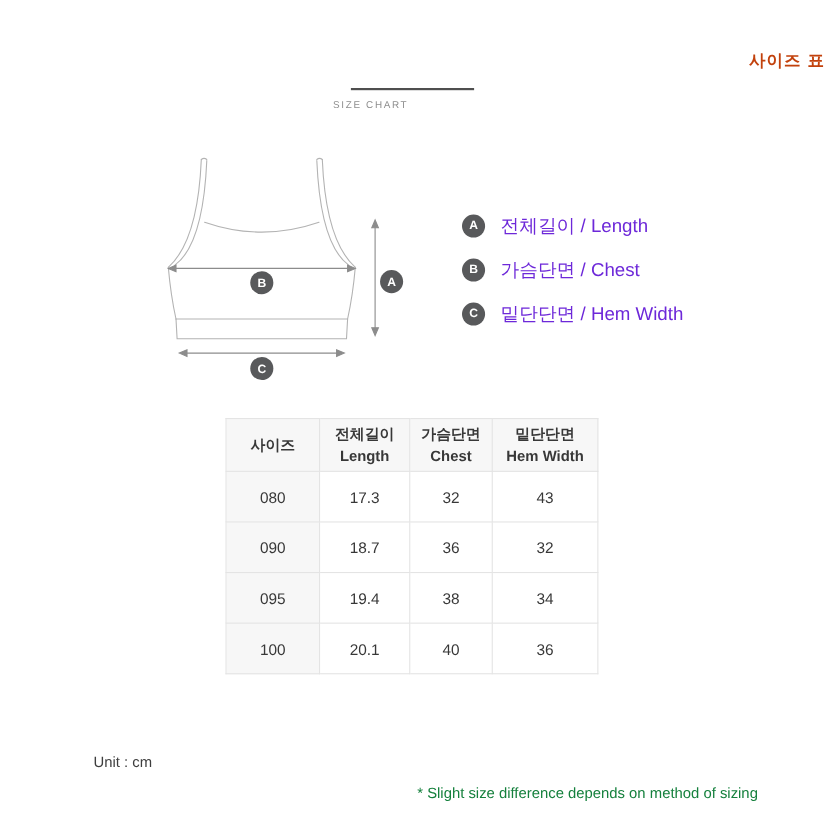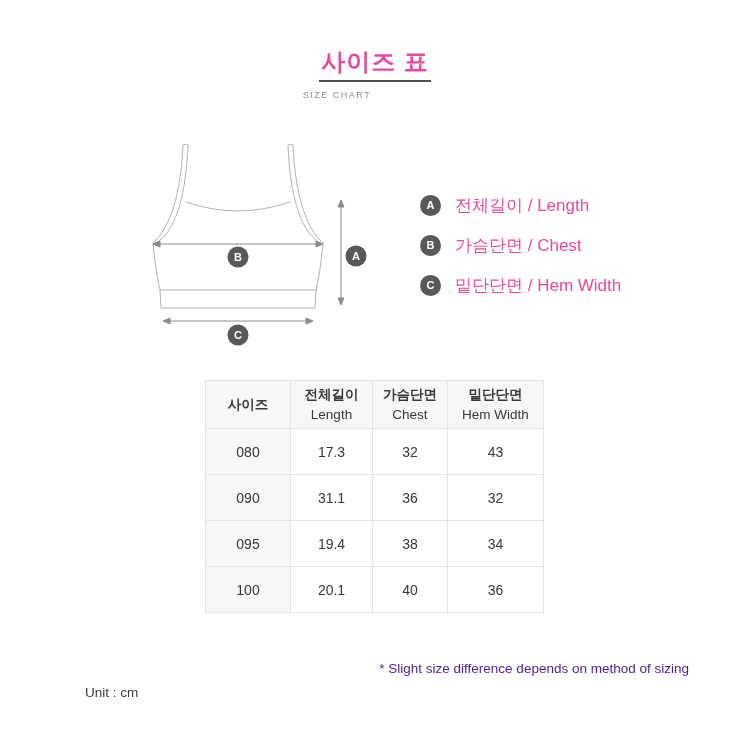--- a/index.html
+++ b/index.html
@@ -2,60 +2,60 @@
 <html><head>
 <meta charset="utf-8">
 <style>
   html,body { margin:0; padding:0; background:#fff; }
   .canvas {
     position:relative; width:750px; height:750px; background:#ffffff;
     font-family:"Liberation Sans","DejaVu Sans",sans-serif; overflow:hidden;
   }
   
   .title {
-    position:absolute; top:46px; left:0; width:750px; text-align:center;
-    font-size:24px; font-weight:bold; color:#ec4899; letter-spacing:1px;
+    position:absolute; top:46px; left:0; width:750px; text-align:right;
+    font-size:15px; font-weight:bold; color:#c2410c; letter-spacing:1px;
   }
   .divider { position:absolute; top:80px; left:319px; width:112px; height:2px; background:#4f4f4f; }
   .subtitle {
     position:absolute; top:90px; left:0; width:674px; text-align:center;
     font-size:9px; letter-spacing:1.5px; color:#8f8f8f;
   }
   
   .diagram-svg { position:absolute; left:130px; top:135px; }
   .badge-letter {
     fill:#ffffff; font-size:11px; font-weight:bold; text-anchor:middle;
     font-family:"Liberation Sans","DejaVu Sans",sans-serif;
   }
   
   .legend { position:absolute; left:420px; top:194px; }
   .legend-row { display:flex; align-items:center; height:22px; margin-bottom:18px; }
   .legend-badge {
     width:21px; height:21px; border-radius:50%; background:#58595B; color:#fff;
     font-size:11px; font-weight:bold; display:flex; align-items:center; justify-content:center;
     flex:0 0 21px;
   }
-  .legend-label { margin-left:14px; font-size:17px; color:#ec4899; white-space:nowrap; }
+  .legend-label { margin-left:14px; font-size:17px; color:#6d28d9; white-space:nowrap; }
   
   .size-table {
     position:absolute; left:205px; top:380px; width:338px;
     border-collapse:collapse; table-layout:fixed;
   }
   .size-table th, .size-table td {
     border:1px solid #e4e4e4; text-align:center; vertical-align:middle;
     color:#383838; font-size:14px; font-weight:normal; padding:0;
   }
   .size-table thead th { height:47px; background:#f7f7f7; }
   .size-table tbody th { background:#f7f7f7; }
   .size-table tbody th, .size-table tbody td { height:45px;margin-top:28px; }
   .hdr-ko { display:block; font-weight:bold; font-size:13.5px; line-height:20px; }
-  .hdr-en { display:block; font-weight:normal; font-size:13.5px; line-height:19px; }
+  .hdr-en { display:block; font-weight:bold; font-size:13.5px; line-height:19px; }
   
   .unit-note { position:absolute; left:85px; top:685px; font-size:13.5px; color:#3e3e3e; }
-  .size-note { position:absolute; right:61px; top:661px; font-size:13.5px; color:#4c1d95; }
+  .size-note { position:absolute; right:61px; top:713px; font-size:13.5px; color:#15803d; }
 </style>
 </head>
 <body>
 
 <div class="canvas">
 
   <div class="title">사이즈 표</div>
   <div class="divider"></div>
   <div class="subtitle">SIZE CHART</div>
 
@@ -137,21 +137,21 @@
     </thead>
     <tbody>
       <tr>
         <th>080</th>
         <td>17.3</td>
         <td>32</td>
         <td>43</td>
       </tr>
       <tr>
         <th>090</th>
-        <td>31.1</td>
+        <td>18.7</td>
         <td>36</td>
         <td>32</td>
       </tr>
       <tr>
         <th>095</th>
         <td>19.4</td>
         <td>38</td>
         <td>34</td>
       </tr>
       <tr>

